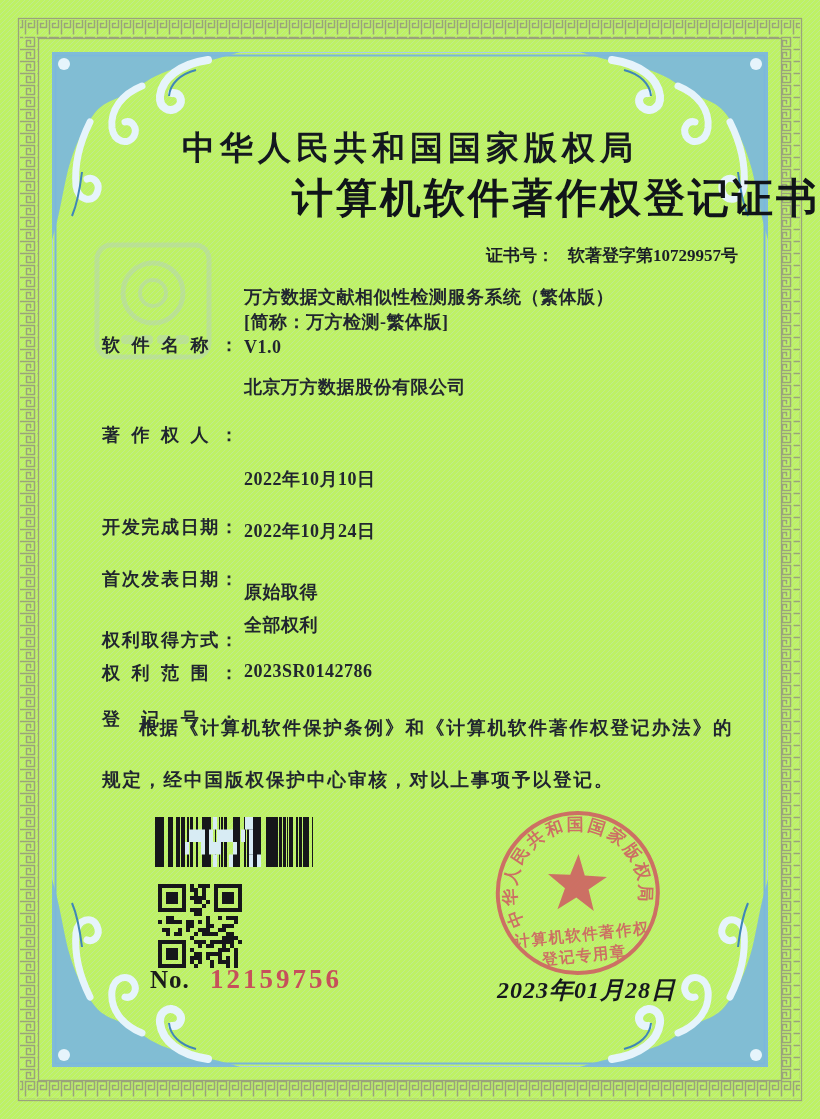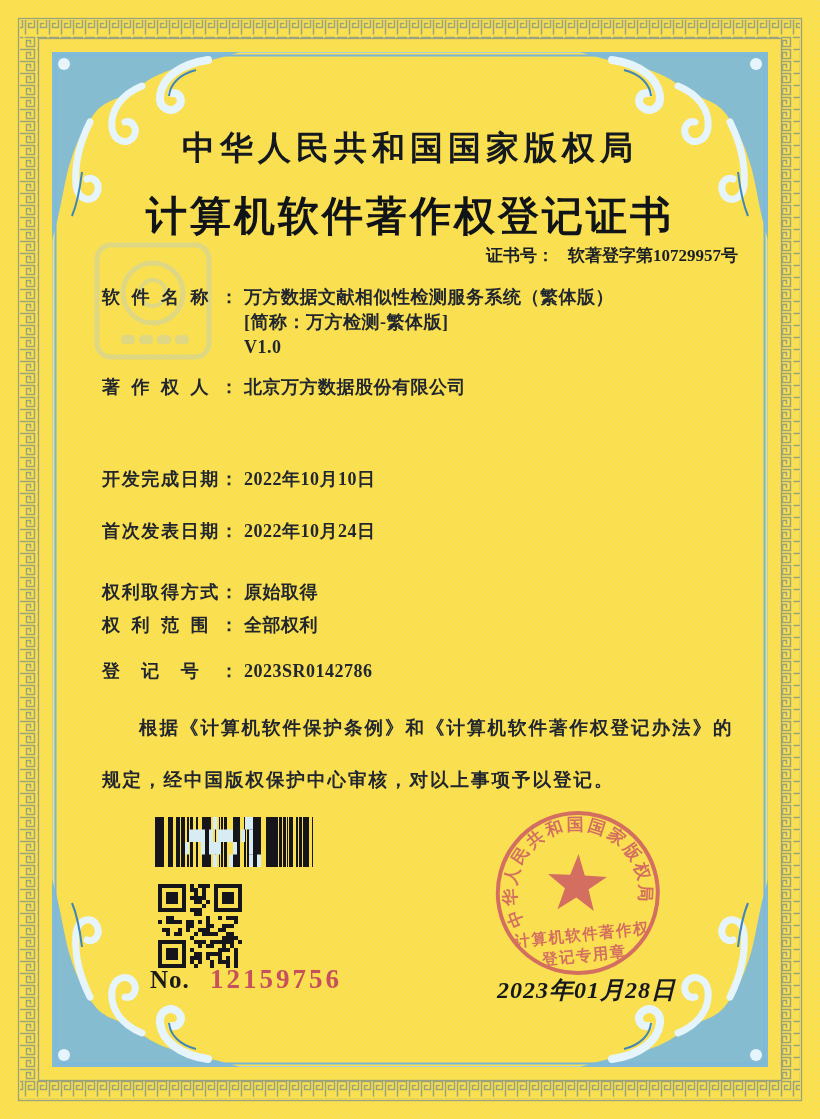--- a/index.html
+++ b/index.html
@@ -1,31 +1,31 @@
 <!DOCTYPE html>
 <html><head>
 <meta charset="utf-8">
 <style>
   html,body{margin:0;padding:0;background:#9fb3bd;}
-  .page{position:relative;width:820px;height:1119px;margin:0 auto;background:#fde047;overflow:hidden;
+  .page{position:relative;width:820px;height:1119px;margin:0 auto;background:#bef264;overflow:hidden;
         font-family:"Liberation Serif","DejaVu Serif",serif;color:#20242c;}
   .abs{position:absolute;}
   svg{display:block;}
   .deco{position:absolute;left:0;top:0;pointer-events:none;}
 
   .authority{top:126px;left:0;width:100%;text-align:center;font-size:33px;font-weight:700;
              letter-spacing:5px;color:#14181f;}
-  .title{top:189px;left:0;width:100%;text-align:center;font-size:41px;font-weight:700;
+  .title{top:171px;left:0;width:100%;text-align:right;font-size:41px;font-weight:700;
          letter-spacing:3px;color:#101419;}
   .certno{top:244px;right:82px;font-size:17px;font-weight:700;color:#1a1e26;}
   .certno .v{margin-left:14px;text-align:right;}
 
   .frow{position:absolute;left:102px;width:648px;display:flex;font-size:18px;font-weight:700;
         color:#21262f;line-height:25px;}
-  .frow .lbl{width:136px;flex:none;text-align:justify;text-align-last:justify;}
+  .frow .lbl{width:136px;flex:none;text-align:justify;text-align-last:justify;margin-top:48px;}
   .frow .val{margin-left:6px;letter-spacing:0.5px;}
 
   .statement{position:absolute;left:102px;top:702px;width:634px;font-size:18.5px;font-weight:700;
              line-height:52px;letter-spacing:2px;text-indent:2em;color:#21262f;}
 
   .serial{position:absolute;left:150px;top:964px;font-size:25px;color:#1b1b1b;}
   .serial .pfx{font-weight:600;letter-spacing:1px;}
   .serial .num{font-family:Liberation Serif, serif;font-weight:600;
                font-size:27px;color:#c6505b;letter-spacing:3px;margin-left:14px;}
 

